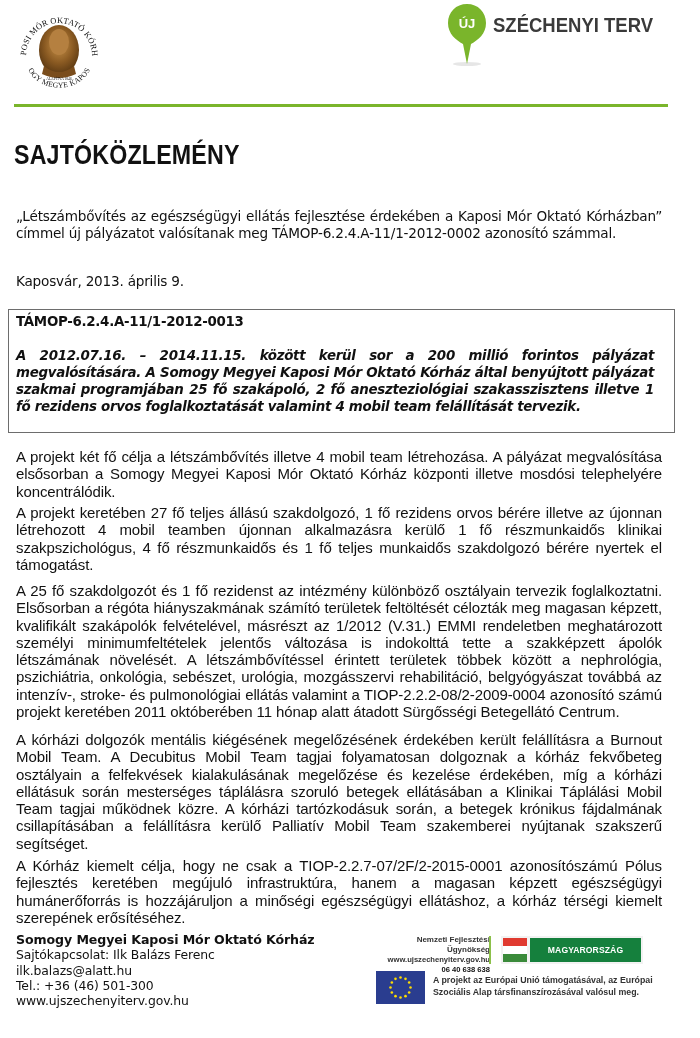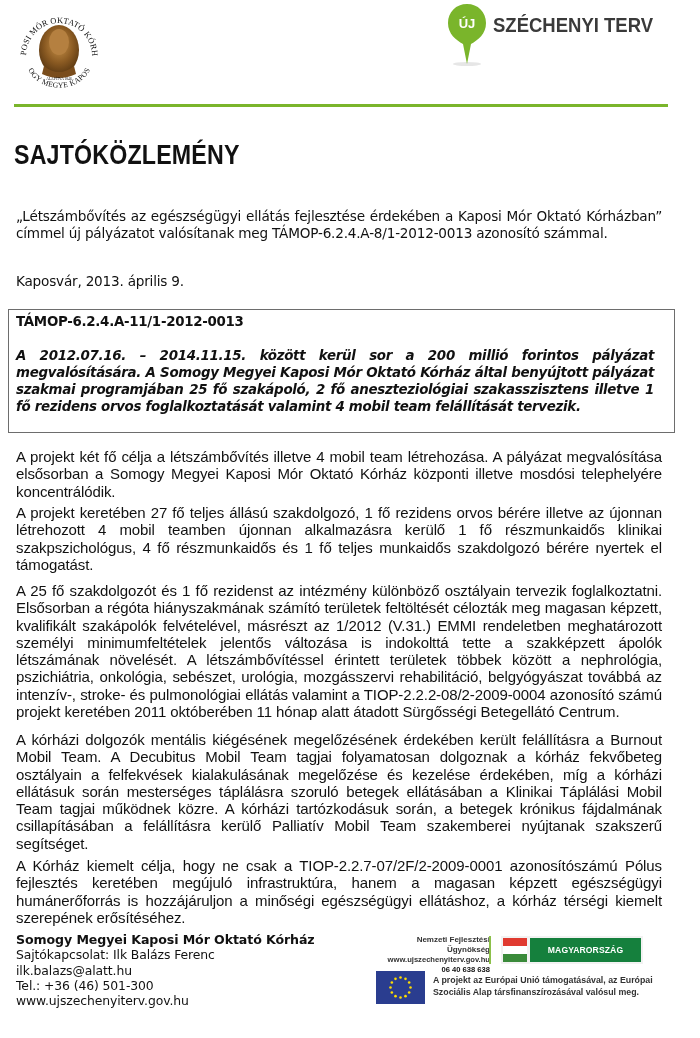--- a/index.html
+++ b/index.html
@@ -111,33 +111,33 @@
     <path d="M19 0 C30 0 38 8 38 19 C38 30 30 36 23 40 L19 60 L15 40 C8 36 0 30 0 19 C0 8 8 0 19 0 Z" fill="#7ab52b"></path>
     <text x="19" y="24" text-anchor="middle" font-family="Liberation Sans, sans-serif" font-weight="bold" font-size="13" fill="#fff">ÚJ</text>
     <text x="45" y="28" font-family="Liberation Sans, sans-serif" font-weight="bold" font-size="19.5" fill="#3a3a3a" textLength="160" lengthAdjust="spacingAndGlyphs">SZÉCHENYI TERV</text>
   </svg>
 </div>
 
 <div id="header-rule" class="abs"></div>
 
 <h1 id="page-title" class="abs">SAJTÓKÖZLEMÉNY</h1>
 
-<p id="intro" class="abs para">„Létszámbővítés az egészségügyi ellátás fejlesztése érdekében a Kaposi Mór Oktató Kórházban” címmel új pályázatot valósítanak meg TÁMOP-6.2.4.A-8/1-2012-0013 azonosító számmal.</p>
+<p id="intro" class="abs para">„Létszámbővítés az egészségügyi ellátás fejlesztése érdekében a Kaposi Mór Oktató Kórházban” címmel új pályázatot valósítanak meg TÁMOP-6.2.4.A-11/1-2012-0002 azonosító számmal.</p>
 <p id="dateline" class="abs para">Kaposvár, 2013. április 9.</p>
 
 <div id="summary-box" class="abs">
   <p id="box-code">TÁMOP-6.2.4.A-11/1-2012-0013</p>
   <p id="box-body">A 2012.07.16. – 2014.11.15. között kerül sor a 200 millió forintos pályázat megvalósítására. A Somogy Megyei Kaposi Mór Oktató Kórház által benyújtott pályázat szakmai programjában 25 fő szakápoló, 2 fő aneszteziológiai szakasszisztens illetve 1 fő rezidens orvos foglalkoztatását valamint 4 mobil team felállítását tervezik.</p>
 </div>
 
 <p id="p1" class="abs para narrow">A projekt két fő célja a létszámbővítés illetve 4 mobil team létrehozása. A pályázat megvalósítása elsősorban a Somogy Megyei Kaposi Mór Oktató Kórház központi illetve mosdósi telephelyére koncentrálódik.</p>
 <p id="p2" class="abs para narrow">A projekt keretében 27 fő teljes állású szakdolgozó, 1 fő rezidens orvos bérére illetve az újonnan létrehozott 4 mobil teamben újonnan alkalmazásra kerülő 1 fő részmunkaidős klinikai szakpszichológus, 4 fő részmunkaidős és 1 fő teljes munkaidős szakdolgozó bérére nyertek el támogatást.</p>
 <p id="p3" class="abs para narrow">A 25 fő szakdolgozót és 1 fő rezidenst az intézmény különböző osztályain tervezik foglalkoztatni. Elsősorban a régóta hiányszakmának számító területek feltöltését célozták meg magasan képzett, kvalifikált szakápolók felvételével, másrészt az 1/2012 (V.31.) EMMI rendeletben meghatározott személyi minimumfeltételek jelentős változása is indokolttá tette a szakképzett ápolók létszámának növelését. A létszámbővítéssel érintett területek többek között a nephrológia, pszichiátria, onkológia, sebészet, urológia, mozgásszervi rehabilitáció, belgyógyászat továbbá az intenzív-, stroke- és pulmonológiai ellátás valamint a TIOP-2.2.2-08/2-2009-0004 azonosító számú projekt keretében 2011 októberében 11 hónap alatt átadott Sürgősségi Betegellátó Centrum.</p>
 <p id="p4" class="abs para narrow">A kórházi dolgozók mentális kiégésének megelőzésének érdekében került felállításra a Burnout Mobil Team. A Decubitus Mobil Team tagjai folyamatosan dolgoznak a kórház fekvőbeteg osztályain a felfekvések kialakulásának megelőzése és kezelése érdekében, míg a kórházi ellátásuk során mesterséges táplálásra szoruló betegek ellátásában a Klinikai Táplálási Mobil Team tagjai működnek közre. A kórházi tartózkodásuk során, a betegek krónikus fájdalmának csillapításában a felállításra kerülő Palliatív Mobil Team szakemberei nyújtanak szakszerű segítséget.</p>
-<p id="p5" class="abs para narrow">A Kórház kiemelt célja, hogy ne csak a TIOP-2.2.7-07/2F/2-2009-0001 azonosítószámú Pólus fejlesztés keretében megújuló infrastruktúra, hanem a magasan képzett egészségügyi humánerőforrás is hozzájáruljon a minőségi egészségügyi ellátáshoz, a kórház térségi kiemelt szerepének erősítéséhez.</p>
+<p id="p5" class="abs para narrow">A Kórház kiemelt célja, hogy ne csak a TIOP-2.2.7-07/2F/2-2015-0001 azonosítószámú Pólus fejlesztés keretében megújuló infrastruktúra, hanem a magasan képzett egészségügyi humánerőforrás is hozzájáruljon a minőségi egészségügyi ellátáshoz, a kórház térségi kiemelt szerepének erősítéséhez.</p>
 
 <div id="contact" class="abs">
   <div class="org">Somogy Megyei Kaposi Mór Oktató Kórház</div>
   <div>Sajtókapcsolat: Ilk Balázs Ferenc</div>
   <div>ilk.balazs@alatt.hu</div>
   <div>Tel.: +36 (46) 501-300</div>
   <div>www.ujszechenyiterv.gov.hu</div>
 </div>
 
 <div id="nfu" class="abs">

